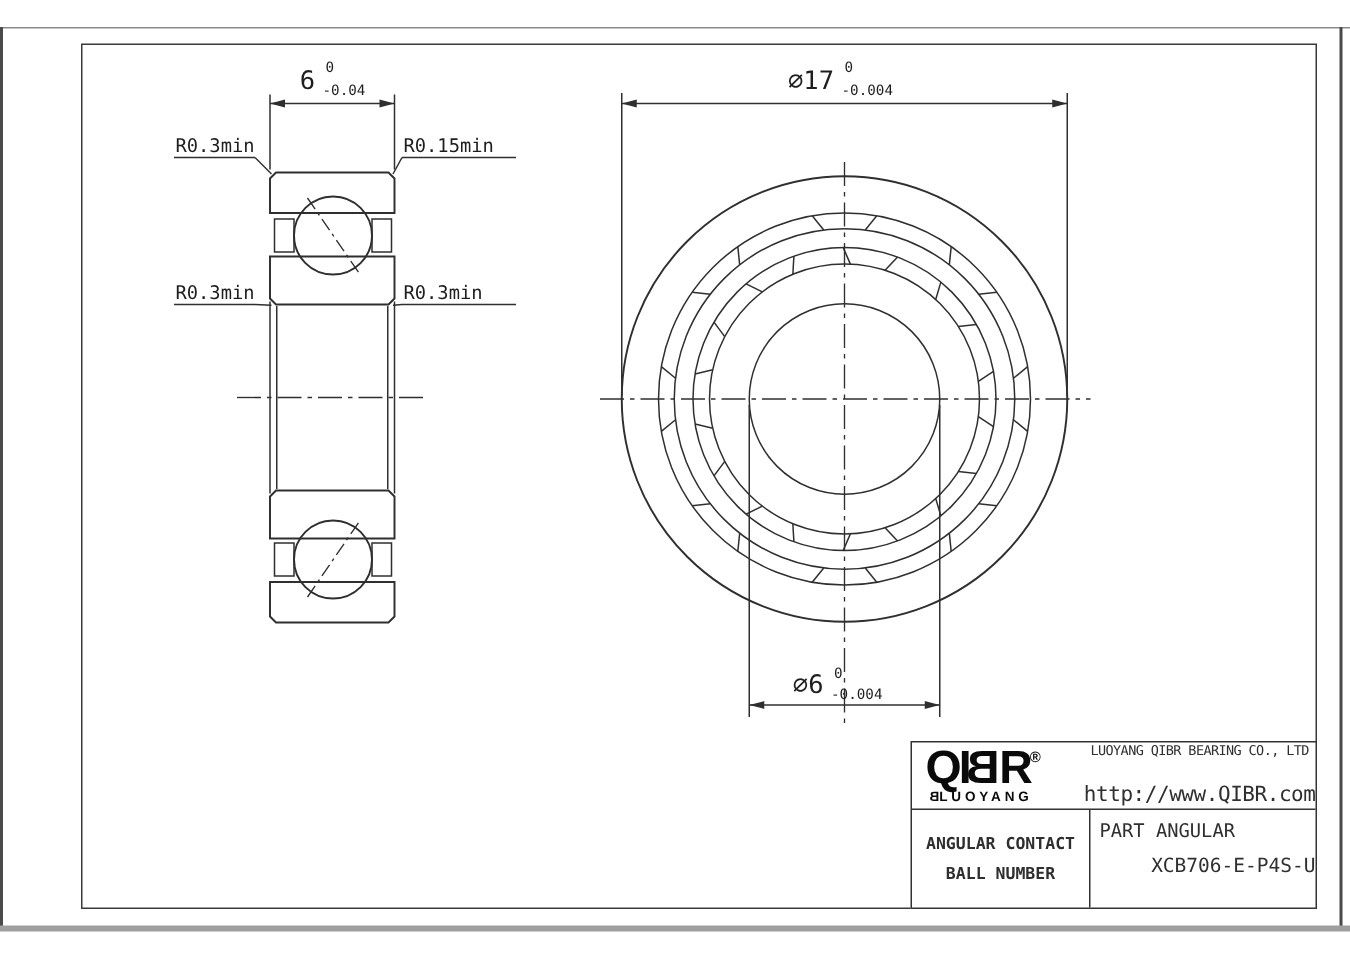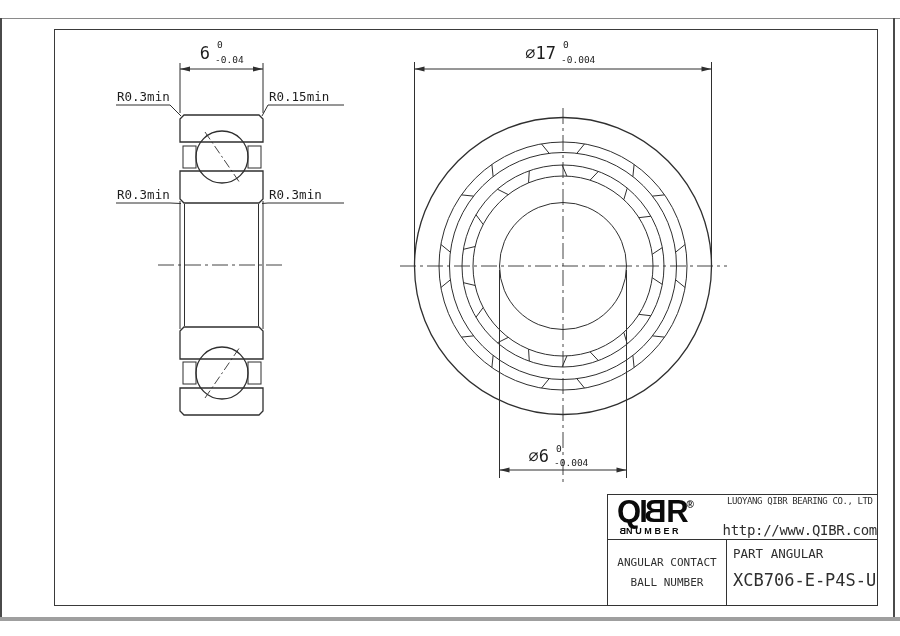--- a/index.html
+++ b/index.html
@@ -30,25 +30,25 @@
   .logo-word{font-family:"Liberation Sans","DejaVu Sans",sans-serif;font-weight:900;font-size:31px;
              line-height:0.9;letter-spacing:-2px;color:#0a0a0a;white-space:nowrap;}
   .flip{display:inline-block;transform:scaleX(-1);}
   .reg{font-size:10px;font-weight:700;vertical-align:14px;letter-spacing:0;}
   .logo-sub{font-family:"Liberation Sans","DejaVu Sans",sans-serif;font-weight:700;font-size:9px;
             letter-spacing:2.6px;color:#0a0a0a;margin-top:0px;}
   .company-cell{flex:1;display:flex;flex-direction:column;justify-content:center;align-items:center;gap:16px;}
   .company-name{font-size:9px;letter-spacing:-0.4px;white-space:nowrap;}
   .company-site{font-size:14px;letter-spacing:-0.3px;white-space:nowrap;}
   .type-cell{width:119px;border-right:1.4px solid #333;box-sizing:border-box;display:flex;flex-direction:column;
-             justify-content:center;align-items:center;gap:7px;}
+             justify-content:center;align-items:center;gap:7px;font-weight:bold;}
   .type-line{font-size:11px;white-space:nowrap;}
   .pn-cell{flex:1;padding:6px 0 0 6px;box-sizing:border-box;}
   .pn-label{font-size:12.5px;}
-  .pn-value{font-size:17px;margin-top:9px;text-align:left;white-space:nowrap;}
+  .pn-value{font-size:13px;margin-top:9px;text-align:right;white-space:nowrap;}
 </style>
 </head>
 <body>
 
 <div class="page">
 
   <div class="sheet-top-edge"></div>
   <div class="sheet-left-edge"></div>
   <div class="sheet-right-edge"></div>
   <div class="sheet-bottom-bar"></div>
@@ -194,21 +194,21 @@
         <text class="tol" x="556" y="452">0</text>
         <text class="tol" x="554" y="466">-0.004</text>
       </g>
     </g>
   </svg>
 
   <div class="tblock">
     <div class="tb-row1">
       <div class="logo-cell">
         <div class="logo-word"><span>Q</span><span>I</span><span class="flip">B</span><span>R</span><span class="reg">®</span></div>
-        <div class="logo-sub"><span class="flip">B</span><span>NUMBER</span></div>
+        <div class="logo-sub"><span class="flip">B</span><span>LUOYANG</span></div>
       </div>
       <div class="company-cell">
         <div class="company-name">LUOYANG QIBR BEARING CO., LTD</div>
         <div class="company-site">http://www.QIBR.com</div>
       </div>
     </div>
     <div class="tb-row2">
       <div class="type-cell">
         <div class="type-line">ANGULAR CONTACT</div>
         <div class="type-line">BALL NUMBER</div>

